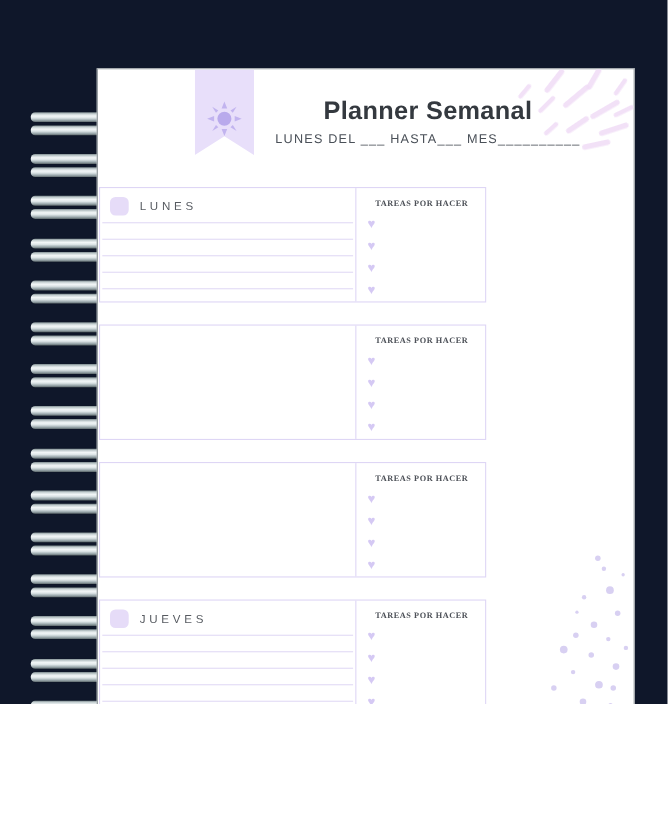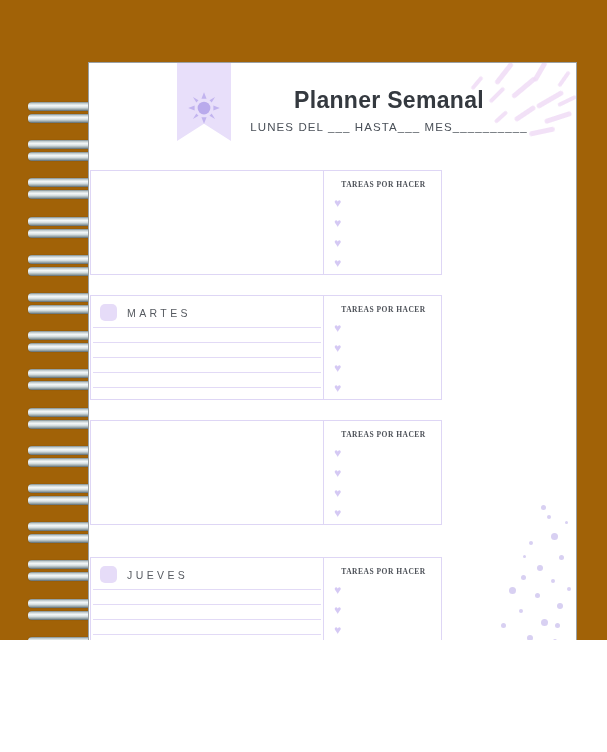--- a/index.html
+++ b/index.html
@@ -4,21 +4,21 @@
 <style>
   html, body {
     margin: 0;
     padding: 0;
     background: #ffffff;
   }
   #page {
     position: relative;
     width: 607px;
     height: 640px;
-    background: #a16207;
+    background: #0f172a;
     overflow: hidden;
     font-family: "Liberation Sans", sans-serif;
   }
 
   
   #spiral {
     position: absolute;
     left: 0;
     top: 0;
     width: 150px;
@@ -360,59 +360,59 @@
 
     <div id="titlewrap">
       <div id="title">Planner Semanal</div>
       <div id="subtitle">LUNES DEL ___ HASTA___ MES__________</div>
     </div>
 
   </div>
 
 <div style="position: absolute; left: 88px; top: 62px; width: 1px; height: 638px; background: rgb(154, 160, 164);"></div>
     <div class="block" style="top: 170px;">
+      <div class="notes">
+        <div class="daychip"></div>
+        <div class="dayname">LUNES</div>
+        <div class="rule" style="top:31px"></div>
+        <div class="rule" style="top:46px"></div>
+        <div class="rule" style="top:61px"></div>
+        <div class="rule" style="top:76px"></div>
+        <div class="rule" style="top:91px"></div>
+      </div>
       <div class="divider"></div>
       <div class="tasks">
         <div class="tasks-title">TAREAS POR HACER</div>
         <div class="heart" style="top:27px">♥</div>
         <div class="heart" style="top:47px">♥</div>
         <div class="heart" style="top:67px">♥</div>
         <div class="heart" style="top:87px">♥</div>
       </div>
     </div>
     <div class="block" style="top: 295px;">
-      <div class="notes">
-        <div class="daychip"></div>
-        <div class="dayname">MARTES</div>
-        <div class="rule" style="top:31px"></div>
-        <div class="rule" style="top:46px"></div>
-        <div class="rule" style="top:61px"></div>
-        <div class="rule" style="top:76px"></div>
-        <div class="rule" style="top:91px"></div>
-      </div>
       <div class="divider"></div>
       <div class="tasks">
         <div class="tasks-title">TAREAS POR HACER</div>
         <div class="heart" style="top:27px">♥</div>
         <div class="heart" style="top:47px">♥</div>
         <div class="heart" style="top:67px">♥</div>
         <div class="heart" style="top:87px">♥</div>
       </div>
     </div>
     <div class="block" style="top: 420px;">
       <div class="divider"></div>
       <div class="tasks">
         <div class="tasks-title">TAREAS POR HACER</div>
         <div class="heart" style="top:27px">♥</div>
         <div class="heart" style="top:47px">♥</div>
         <div class="heart" style="top:67px">♥</div>
         <div class="heart" style="top:87px">♥</div>
       </div>
     </div>
-    <div class="block" style="top: 557px; padding-left: 15px;">
+    <div class="block" style="top: 545px; padding-left: 15px;">
       <div class="notes">
         <div class="daychip"></div>
         <div class="dayname">JUEVES</div>
         <div class="rule" style="top:31px"></div>
         <div class="rule" style="top:46px"></div>
         <div class="rule" style="top:61px"></div>
         <div class="rule" style="top:76px"></div>
         <div class="rule" style="top:91px"></div>
       </div>
       <div class="divider"></div>

